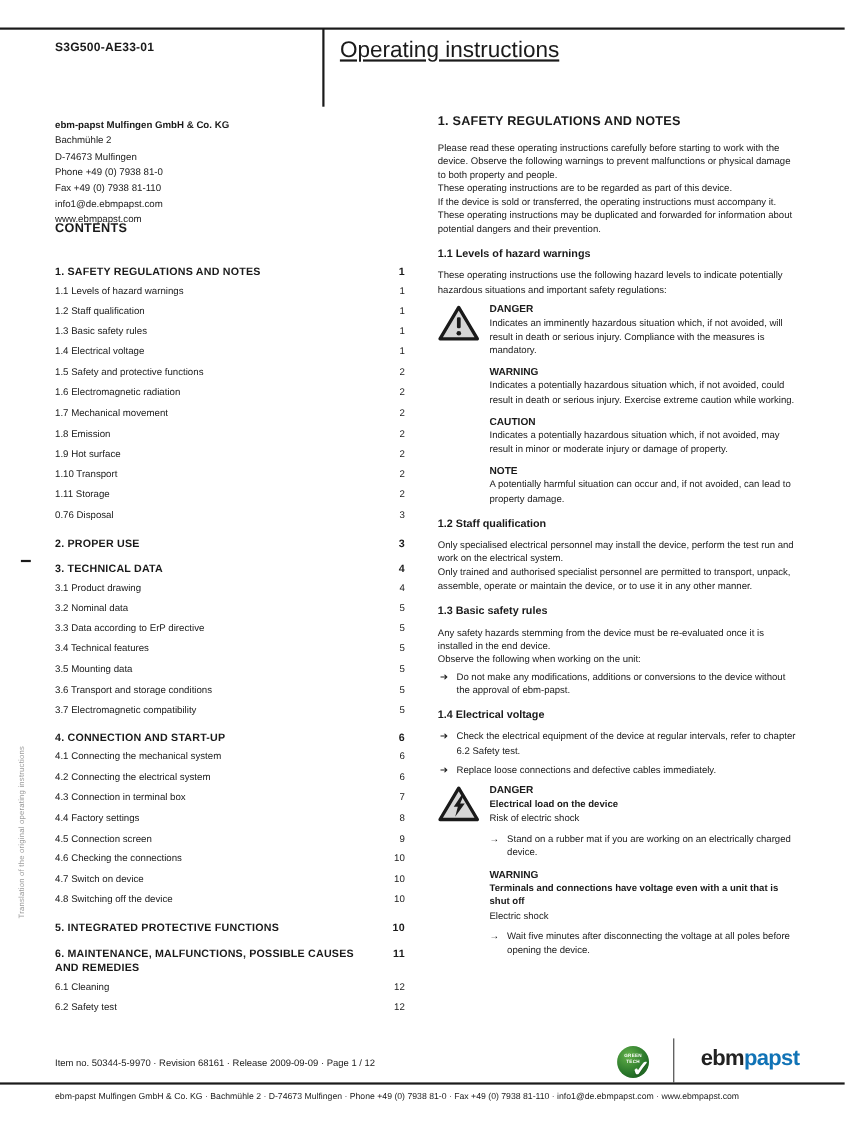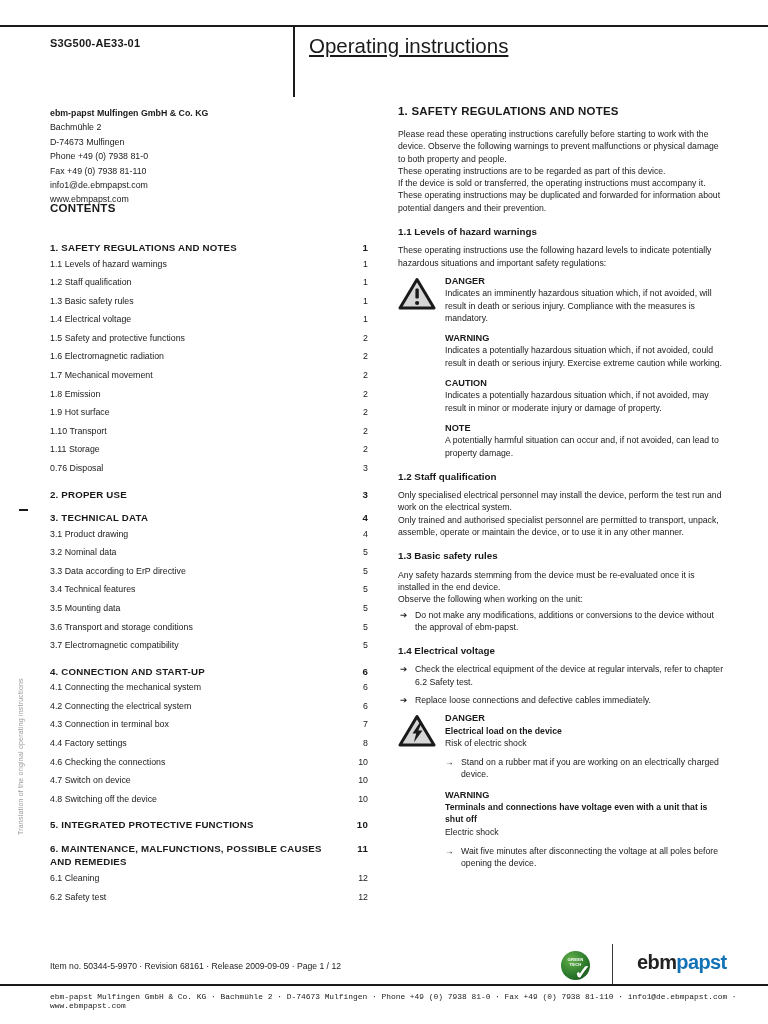--- a/index.html
+++ b/index.html
@@ -39,21 +39,21 @@
   .arrow-line .glyph{width:16px;flex:none;}
   .arrow-line .text{flex:1;}
 
   
   .fold-mark{position:absolute;left:19px;top:509px;width:9px;height:1.6px;background:#1a1a1a;}
   .side-note{position:absolute;left:17px;top:650px;height:185px;writing-mode:vertical-rl;transform:rotate(180deg);font-size:7px;color:#9a9a9a;letter-spacing:0.2px;white-space:nowrap;}
 
   
   .footer-meta{position:absolute;left:50px;top:961px;font-size:8.6px;}
   .footer-rule{position:absolute;left:0;top:984px;width:768px;height:1.8px;background:#1a1a1a;}
-  .footer-address{position:absolute;left:50px;top:992px;width:690px;font-size:7.9px;font-family:Liberation Mono, monospace;}
+  .footer-address{position:absolute;left:50px;top:992px;width:690px;font-size:7.9px;}
   .greentech{position:absolute;left:561px;top:951px;width:29px;height:29px;border-radius:50%;background:radial-gradient(circle at 35% 30%, #63b04a 0%, #2c7a2c 55%, #134f19 100%);}
   .gt-text{display:block;font-size:4.2px;line-height:4.6px;color:#fff;text-align:center;padding-top:7px;font-weight:bold;letter-spacing:0.2px;}
   .gt-check{position:absolute;right:-1px;bottom:-4px;font-size:20px;color:#ffffff;font-weight:bold;text-shadow:0 1px 1px rgba(0,40,0,0.55);}
   .footer-divider{position:absolute;left:612px;top:944px;width:1.3px;height:40px;background:#3c3c3c;}
   .brand{position:absolute;left:637px;top:951px;font-size:20px;font-weight:bold;letter-spacing:-0.6px;}
   .brand .ebm{color:#222222;}
   .brand .papst{color:#1173b6;}
 </style>
 </head>
 <body>
@@ -179,20 +179,24 @@
         <span class="toc-label">4.2 Connecting the electrical system</span>
         <span class="toc-page">6</span>
       </div>
       <div class="toc-row">
         <span class="toc-label">4.3 Connection in terminal box</span>
         <span class="toc-page">7</span>
       </div>
       <div class="toc-row">
         <span class="toc-label">4.4 Factory settings</span>
         <span class="toc-page">8</span>
+      </div>
+      <div class="toc-row">
+        <span class="toc-label">4.5 Connection screen</span>
+        <span class="toc-page">9</span>
       </div>
       <div class="toc-row">
         <span class="toc-label">4.6 Checking the connections</span>
         <span class="toc-page">10</span>
       </div>
       <div class="toc-row">
         <span class="toc-label">4.7 Switch on device</span>
         <span class="toc-page">10</span>
       </div>
       <div class="toc-row">

